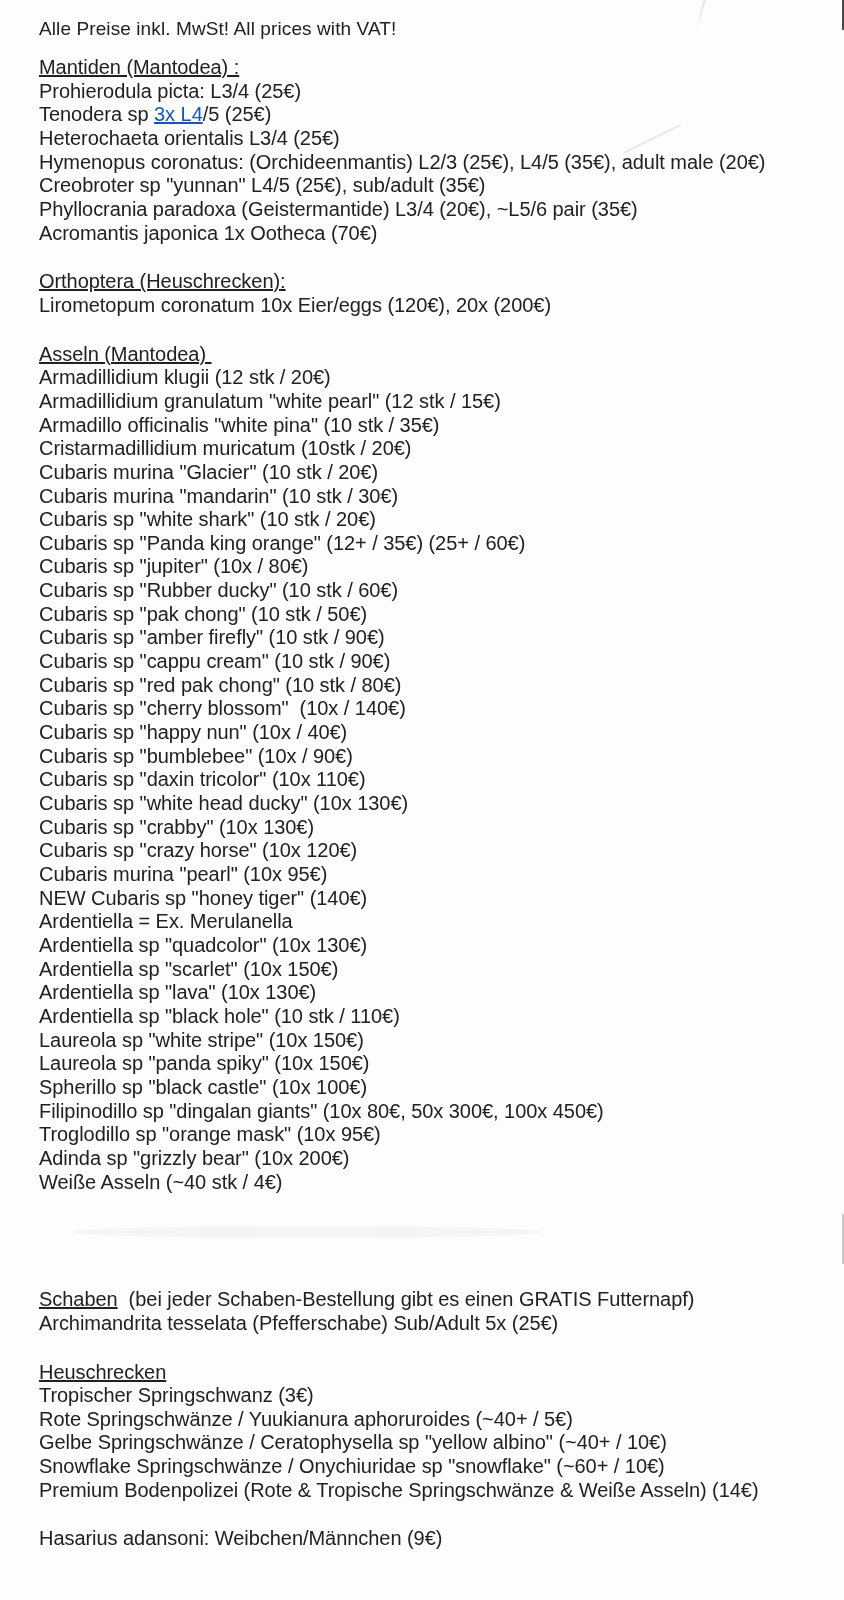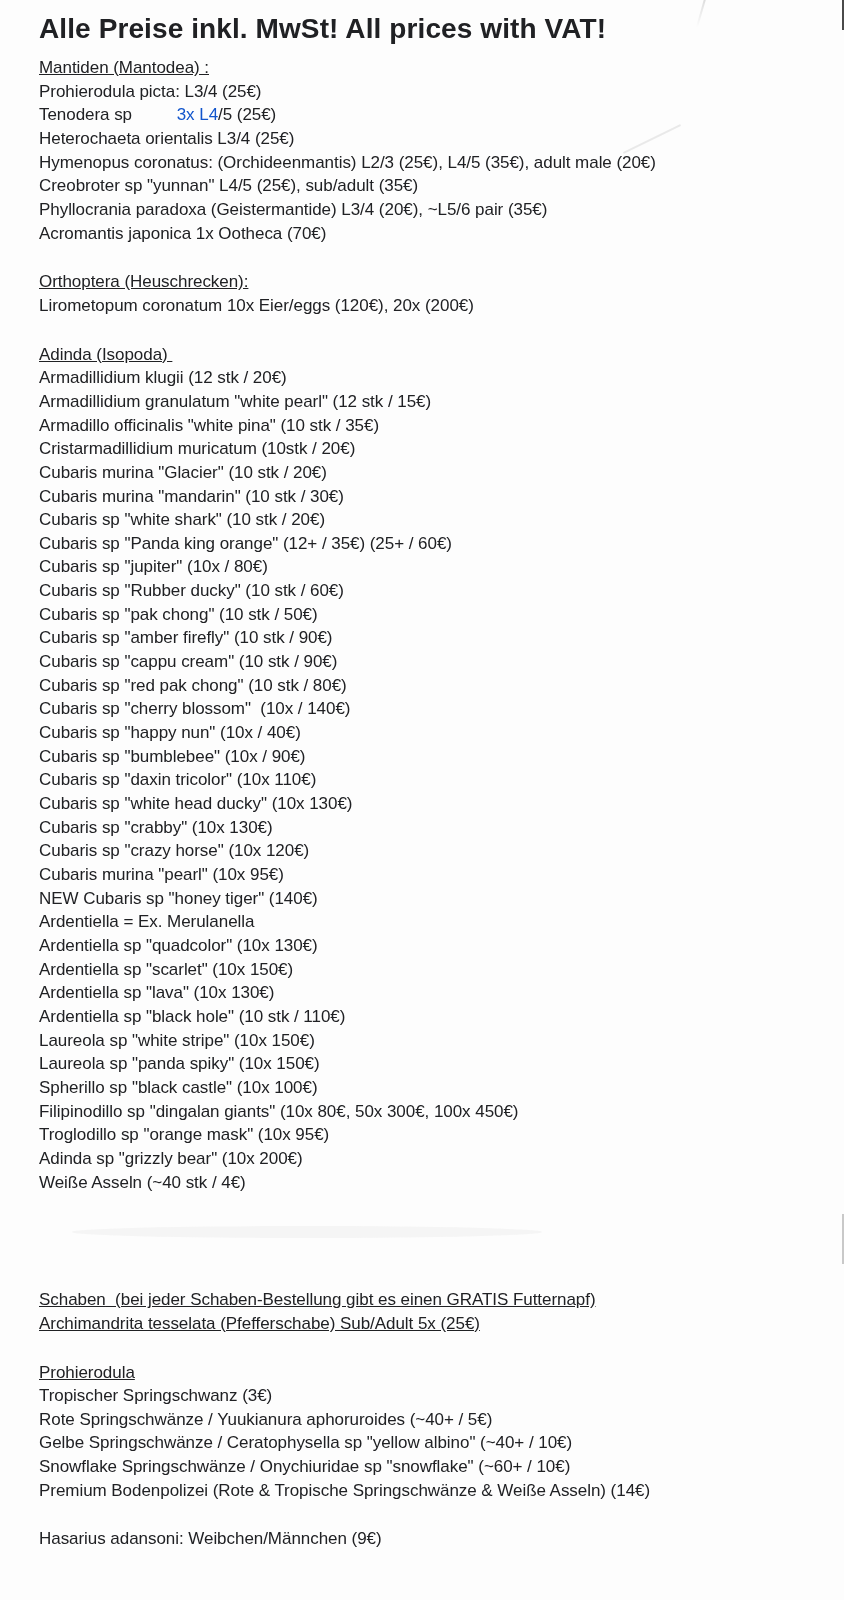--- a/index.html
+++ b/index.html
@@ -6,38 +6,38 @@
   body {
     width: 844px; height: 1600px;
     background: #fdfdfd;
     font-family: "Liberation Sans", sans-serif;
     color: #202124;
     overflow: hidden;
     position: relative;
   }
   .content { padding: 13px 28px 0 39px; position: relative; }
   .title {
-    font-size: 28px;
+    font-size: 19px;
     line-height: 32px;
-    font-weight: 700;
+    font-weight: 400;
     margin: 0 0 11px 0;
     letter-spacing: 0.1px;
     white-space: pre-wrap;
   }
   .price-list > .sec { margin-top: 25px; }
   .price-list > .sec:first-child { margin-top: 0; }
-  .price-list > .sec.big-gap { margin-top: 94px; text-decoration: underline; }
+  .price-list > .sec.big-gap { margin-top: 94px; }
   .line {
-    font-size: 17px;
+    font-size: 20px;
     line-height: 23.65px;
     white-space: pre-wrap;
     letter-spacing: -0.05px;
   }
   .heading { text-decoration: underline; }
-  .link { cursor: pointer; margin-left: 40px; }
+  .link { text-decoration: underline; cursor: pointer; }
   
   .crease-a {
     position: absolute; left: 700px; top: -2px; width: 2px; height: 30px;
     background: linear-gradient(#c9c9c9, rgba(201,201,201,0)); transform: rotate(16deg); opacity: .65;
   }
   .crease-b {
     position: absolute; left: 620px; top: 138px; width: 64px; height: 2px;
     background: #d9d9d9; transform: rotate(-26deg); opacity: .55; border-radius: 2px;
   }
   .smudge {
@@ -65,21 +65,21 @@
         <div class="line">Hymenopus coronatus: (Orchideenmantis) L2/3 (25€), L4/5 (35€), adult male (20€)</div>
         <div class="line">Creobroter sp "yunnan" L4/5 (25€), sub/adult (35€)</div>
         <div class="line">Phyllocrania paradoxa (Geistermantide) L3/4 (20€), ~L5/6 pair (35€)</div>
         <div class="line">Acromantis japonica 1x Ootheca (70€)</div>
       </section>
       <section class="sec">
         <div class="line"><span class="heading">Orthoptera (Heuschrecken):</span></div>
         <div class="line">Lirometopum coronatum 10x Eier/eggs (120€), 20x (200€)</div>
       </section>
       <section class="sec">
-        <div class="line"><span class="heading">Adinda (Isopoda) </span></div>
+        <div class="line"><span class="heading">Asseln (Mantodea) </span></div>
         <div class="line">Armadillidium klugii (12 stk / 20€)</div>
         <div class="line">Armadillidium granulatum "white pearl" (12 stk / 15€)</div>
         <div class="line">Armadillo officinalis "white pina" (10 stk / 35€)</div>
         <div class="line">Cristarmadillidium muricatum (10stk / 20€)</div>
         <div class="line">Cubaris murina "Glacier" (10 stk / 20€)</div>
         <div class="line">Cubaris murina "mandarin" (10 stk / 30€)</div>
         <div class="line">Cubaris sp "white shark" (10 stk / 20€)</div>
         <div class="line">Cubaris sp "Panda king orange" (12+ / 35€) (25+ / 60€)</div>
         <div class="line">Cubaris sp "jupiter" (10x / 80€)</div>
         <div class="line">Cubaris sp "Rubber ducky" (10 stk / 60€)</div>
@@ -107,21 +107,21 @@
         <div class="line">Filipinodillo sp "dingalan giants" (10x 80€, 50x 300€, 100x 450€)</div>
         <div class="line">Troglodillo sp "orange mask" (10x 95€)</div>
         <div class="line">Adinda sp "grizzly bear" (10x 200€)</div>
         <div class="line">Weiße Asseln (~40 stk / 4€)</div>
       </section>
       <section class="sec big-gap">
         <div class="line"><span class="heading">Schaben</span><span>  (bei jeder Schaben-Bestellung gibt es einen GRATIS Futternapf)</span></div>
         <div class="line">Archimandrita tesselata (Pfefferschabe) Sub/Adult 5x (25€)</div>
       </section>
       <section class="sec">
-        <div class="line"><span class="heading">Prohierodula</span></div>
+        <div class="line"><span class="heading">Heuschrecken</span></div>
         <div class="line">Tropischer Springschwanz (3€)</div>
         <div class="line">Rote Springschwänze / Yuukianura aphoruroides (~40+ / 5€)</div>
         <div class="line">Gelbe Springschwänze / Ceratophysella sp "yellow albino" (~40+ / 10€)</div>
         <div class="line">Snowflake Springschwänze / Onychiuridae sp "snowflake" (~60+ / 10€)</div>
         <div class="line">Premium Bodenpolizei (Rote &amp; Tropische Springschwänze &amp; Weiße Asseln) (14€)</div>
       </section>
       <section class="sec">
         <div class="line">Hasarius adansoni: Weibchen/Männchen (9€)</div>
       </section>
     </div>

